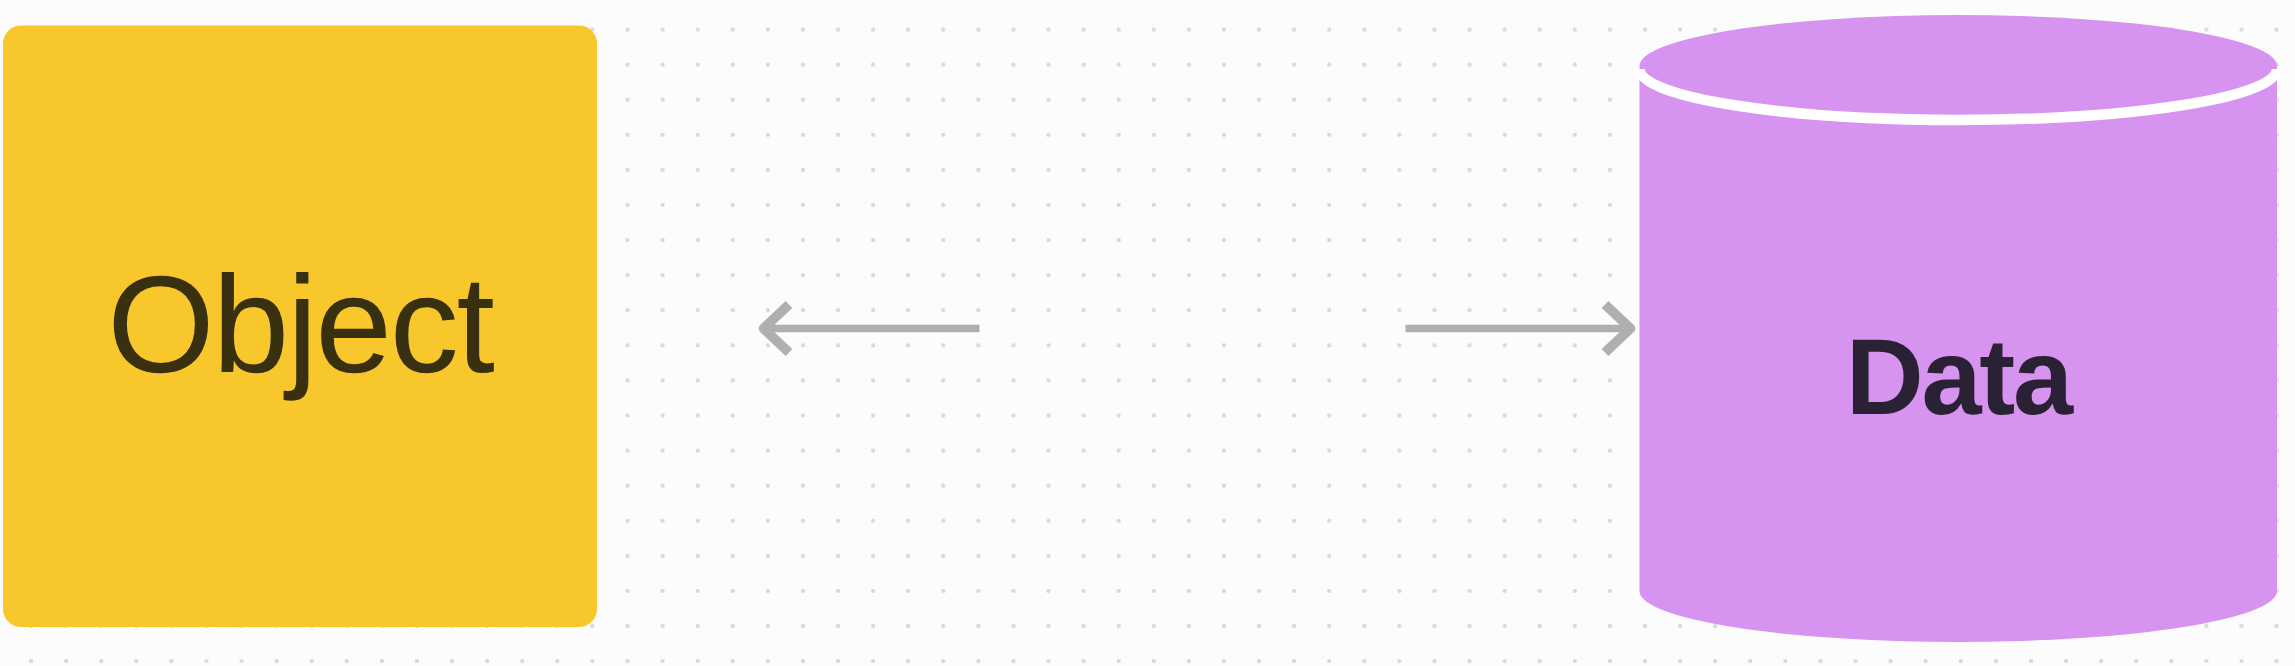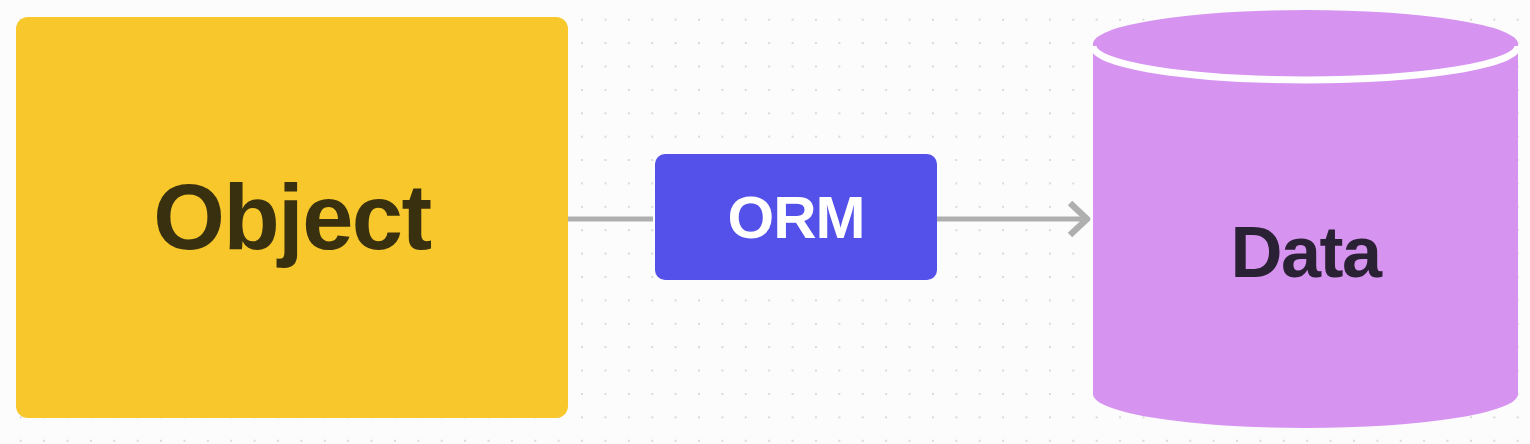--- a/index.html
+++ b/index.html
@@ -20,27 +20,27 @@
     left: 0; top: 0;
     width: 1530px; height: 444px;
   }
   .node {
     position: absolute;
     display: flex;
     align-items: center;
     justify-content: center;
   }
   .node-object {
-    left: 16px; top: 17px;
-    width: 552px; height: 401px;
+    left: 2px; top: 17px;
+    width: 396px; height: 401px;
     border-radius: 12px;
     background: #F8C72B;
     color: #38300F;
     font-size: 92px;
-    font-weight: 700;
+    font-weight: 400;
     letter-spacing: -1.5px;
   }
   .node-orm {
     left: 655px; top: 154px;
     width: 282px; height: 126px;
     border-radius: 10px;
     background: #5351E9;
     color: #FFFFFF;
     font-size: 60px;
     font-weight: 600;
@@ -92,21 +92,18 @@
     <g>
       <path class="connector-line" d="M937 219 H1082" stroke="#AFAFAF"></path>
       <path class="connector-head" d="M1070 203 L1087 219 L1070 235" stroke="#AFAFAF"></path>
     </g>
   </svg>
 
   <div class="node node-object" style="background-color: rgb(248, 199, 43); color: rgb(56, 48, 15);">
     <span>Object</span>
   </div>
 
-  <div class="node node-orm" style="background-color: rgb(83, 81, 233); color: rgb(255, 255, 255);">
-    <span>ORM</span>
-  </div>
 
   <div class="node data-label" style="color: rgb(42, 33, 53);">
     <span>Data</span>
   </div>
 
 </div>
 
 </body></html>

